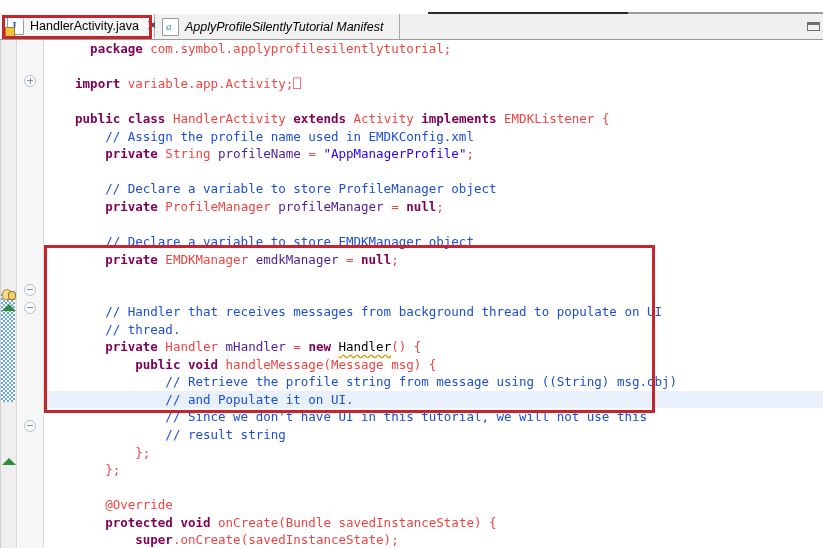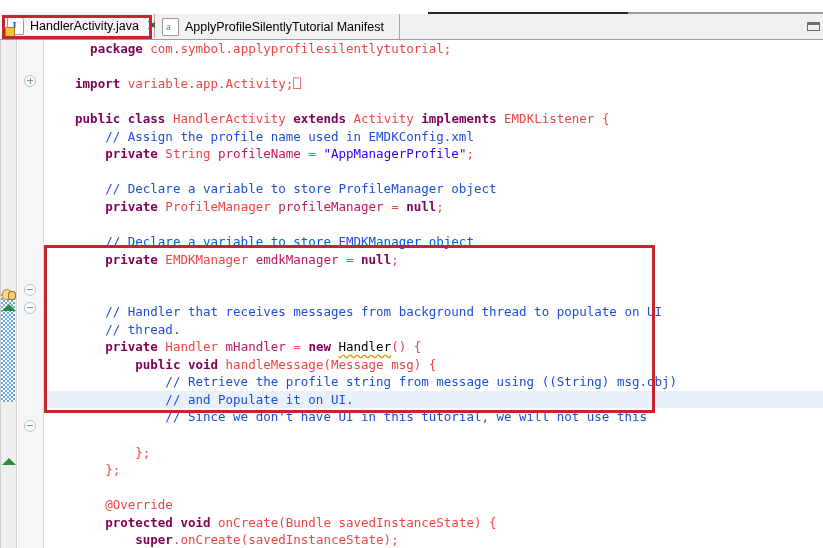--- a/index.html
+++ b/index.html
@@ -60,21 +60,21 @@
     padding: 0 7px;
     background: #f1f1f1;
     border-right: 1px solid #a8a8a8;
     white-space: nowrap;
   }
   .tab.active {
     background: #f6f6f6;
     border-bottom: 2px solid #f6f6f6;
   }
   #tab-0 { left: 0px;   width: 155px; }
-  #tab-1 { left: 155px; width: 245px; }
+  #tab-1 { left: 155px; width: 245px; font-style: italic; }
   .tab-label {
     font-family: "Liberation Sans", sans-serif;
     font-size: 12.5px;
     color: #000000;
     margin-left: 6px;
   }
 
   
   .icon-java {
     position: relative;
@@ -280,21 +280,21 @@
   .line.hl {
     background: #e8f0fb;
     width: 778px;
     box-sizing: border-box;
   }
 
   
   .kw  { color: #7f0055; font-weight: bold; }
   .cmt { color: #1d4ed8; margin-top: 8px; }
   .str { color: #2a00ff; }
-  .fld { color: #be185d; }
+  .fld { color: #4c1d95; }
   .plain { color: #ef4444; }
   .squig {
     text-decoration: underline;
     text-decoration-style: wavy;
     text-decoration-color: #c8a000;
     text-underline-offset: 2px;
   }
 
   
   .anno-box {
@@ -376,21 +376,21 @@
         <div class="line"><span class="plain">      </span><span class="kw">private</span><span class="plain"> EMDKManager </span><span class="fld">emdkManager</span><span class="plain"> = </span><span class="kw">null</span><span class="plain">;</span></div>
         <div class="line"><span class="plain"></span></div>
         <div class="line"><span class="plain"></span></div>
         <div class="line"><span class="plain">      </span><span class="cmt">// Handler that receives messages from background thread to populate on UI</span></div>
         <div class="line"><span class="plain">      </span><span class="cmt">// thread.</span></div>
         <div class="line"><span class="plain">      </span><span class="kw">private</span><span class="plain"> Handler </span><span class="fld">mHandler</span><span class="plain"> = </span><span class="kw">new</span><span class="plain"> </span><span class="squig">Handler</span><span class="plain">() {</span></div>
         <div class="line"><span class="plain">          </span><span class="kw">public</span><span class="plain"> </span><span class="kw">void</span><span class="plain"> handleMessage(Message msg) {</span></div>
         <div class="line"><span class="plain">              </span><span class="cmt">// Retrieve the profile string from message using ((String) msg.obj)</span></div>
         <div class="line hl"><span class="plain">              </span><span class="cmt">// and Populate it on UI.</span></div>
         <div class="line"><span class="plain">              </span><span class="cmt">// Since we don't have UI in this tutorial, we will not use this</span></div>
-        <div class="line"><span class="plain">              </span></div>
+        <div class="line"><span class="plain">              </span><span class="cmt">// result string</span></div>
         <div class="line"><span class="plain">          };</span></div>
         <div class="line"><span class="plain">      };</span></div>
         <div class="line"><span class="plain"></span></div>
         <div class="line"><span class="plain">      </span><span class="plain">@Override</span></div>
         <div class="line"><span class="plain">      </span><span class="kw">protected</span><span class="plain"> </span><span class="kw">void</span><span class="plain"> onCreate(Bundle savedInstanceState) {</span></div>
         <div class="line"><span class="plain">          </span><span class="kw">super</span><span class="plain">.onCreate(savedInstanceState);</span></div>
         <div class="line"><span class="plain"></span></div>
       </div>
   </div>
 

